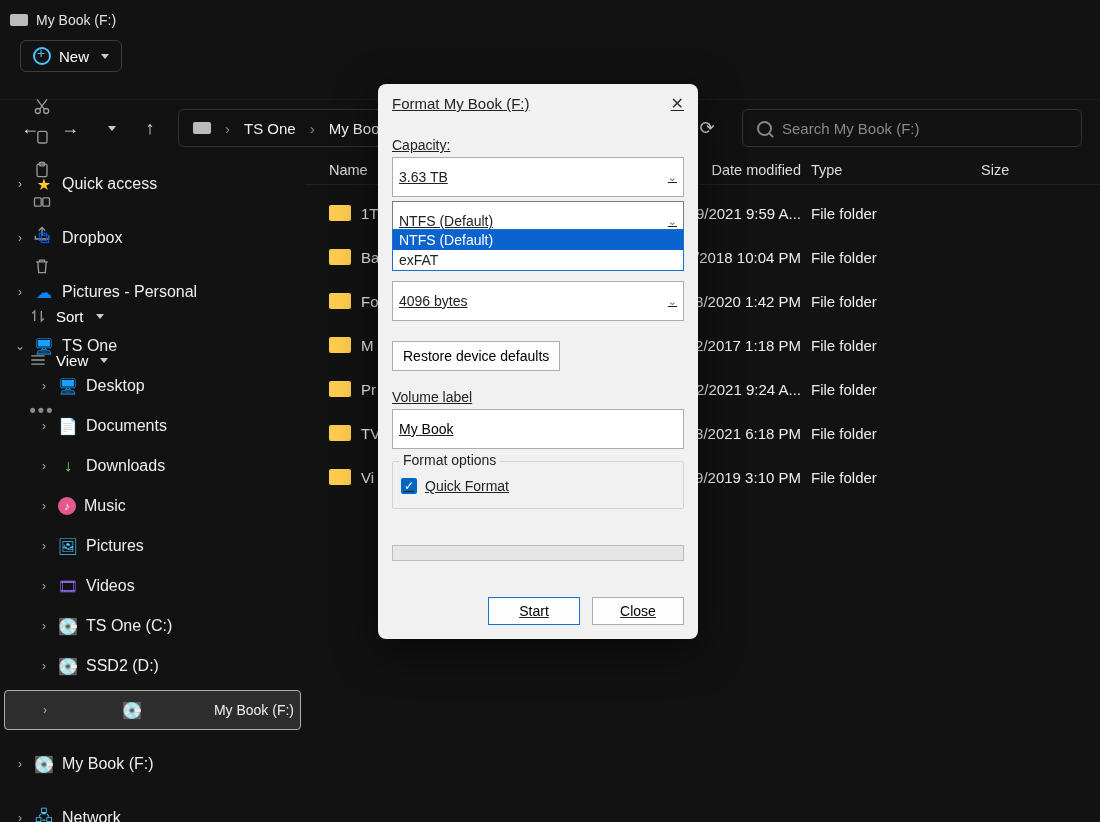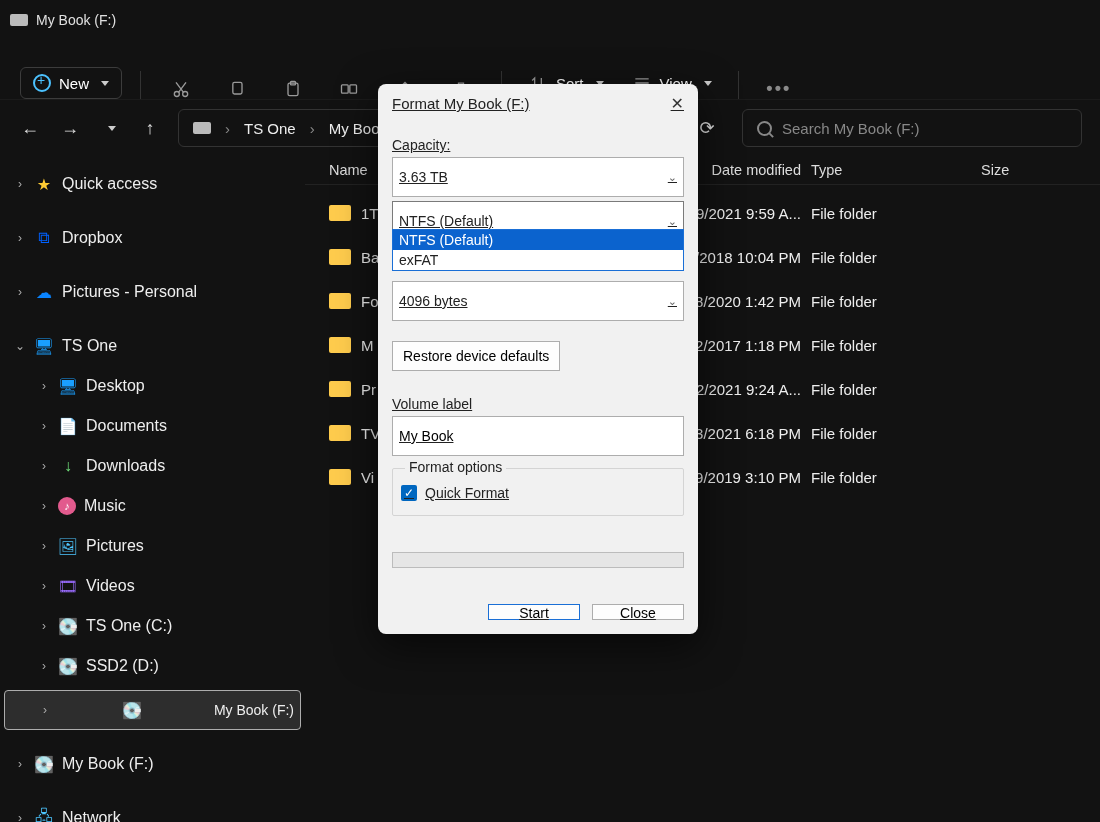--- a/index.html
+++ b/index.html
@@ -1,21 +1,21 @@
 <!DOCTYPE html>
 <html><head>
 <meta charset="utf-8">
 <style>
   * { box-sizing: border-box; margin: 0; padding: 0; font-family: "Segoe UI", Arial, sans-serif; }
   body { width: 1100px; height: 822px; background: #121212; color: #eaeaea; overflow: hidden; position: relative; }
   
   .titlebar { height: 40px; display: flex; align-items: center; padding: 0 10px; font-size: 14px; color: #e0e0e0; }
   .titlebar .hdd { width: 18px; height: 12px; background: #bbb; border-radius: 2px; margin-right: 8px; position: relative; }
   
-  .toolbar { height: 60px; display: flex; align-items: flex-end; padding: 0 20px; gap: 12px; color: #e0e0e0; border-bottom: 1px solid rgba(255,255,255,0.04);}
+  .toolbar { height: 60px; display: flex; align-items: flex-start; padding: 0 20px; gap: 12px; color: #e0e0e0; border-bottom: 1px solid rgba(255,255,255,0.04); flex-direction: column;}
   .new-btn { display: flex; align-items: center; gap: 8px; border:1px solid #3c3c3c; border-radius: 6px; padding: 6px 12px; font-size: 15px; color:#fff; cursor:pointer;}
   .new-btn .plus-circle { width:18px;height:18px;border:2px solid #4cc2ff;border-radius:50%;position:relative;}
   .new-btn .plus-circle::before{content:"+";position:absolute;left:2px;top:-4px;color:#4cc2ff;font-size:14px;}
   .chev-down::after{content:"";display:inline-block;width:0;height:0;border-left:4px solid transparent;border-right:4px solid transparent;border-top:5px solid #ccc;margin-left:4px;vertical-align:middle;}
   .tb-icon { width:44px; display:flex; align-items:center; justify-content:center; color:#8a8a8a; font-size:18px; cursor:pointer;}
   .tb-sep { width:1px; height:28px; background:#333; margin:0 6px;}
   .tb-text { display:flex; align-items:center; gap:8px; padding:6px 8px; font-size:15px; cursor:pointer; color:#fff;}
   .dots{letter-spacing:2px;font-weight:bold;}
   .svg-ic{width:20px;height:20px;stroke:#9a9a9a;fill:none;stroke-width:1.6;}
   
@@ -61,26 +61,26 @@
   .dlg-body{padding:4px 14px 0 14px;font-size:14px;}
   .dlg-body label{display:block;margin-top:10px;}
   .sel,.inp{width:100%;height:40px;border:1px solid #adadad;background:#fff;font-size:14px;padding:0 6px;margin-top:4px;display:flex;align-items:center;justify-content:space-between;cursor:pointer;}
   .sel .car{color:#666;font-size:11px;}
   .combo-wrap{position:relative;}
   .combo-list{position:absolute;left:0;right:0;top:28px;border:1px solid #1a6fd6;background:#fff;z-index:3;}
   .combo-item{padding:2px 6px;font-size:14px;cursor:pointer;}
   .combo-item.hl{background:#0b63ce;color:#fff;}
   .restore{margin-top:20px;border:1px solid #adadad;background:#fdfdfd;font-size:14px;padding:6px 10px;cursor:pointer;}
   .grp{margin-top:12px;border:1px solid #d4d4d4;border-radius:2px;padding:10px 8px 14px 8px;position:relative;}
-  .grp .legend{position:absolute;top:-10px;left:12px;background:#f1f1f1;padding:0 4px;font-size:14px;}
+  .grp .legend{position:absolute;top:-10px;left:6px;background:#f1f1f1;padding:0 4px;font-size:14px;}
   .chk{display:flex;align-items:center;gap:8px;margin-top:6px;}
   .chk-box{width:16px;height:16px;background:#0067c0;border-radius:2px;color:#fff;display:flex;align-items:center;justify-content:center;font-size:12px;}
   .progress{height:16px;border:1px solid #bcbcbc;background:#e6e6e6;margin-top:36px;}
   .dlg-btns{display:flex;justify-content:flex-end;gap:12px;margin-top:36px;}
-  .dlg-btn{width:92px;height:16px;border:1px solid #adadad;background:#fdfdfd;font-size:14px;cursor:pointer;}
+  .dlg-btn{width:92px;height:28px;border:1px solid #adadad;background:#fdfdfd;font-size:14px;cursor:pointer;}
   .dlg-btn.primary{border:1.5px solid #1a6fd6;}
 </style>
 </head>
 <body>
 
 <div class="titlebar">
   <span class="hdd"></span>
   <span>My Book (F:)</span>
 </div>
 
@@ -344,21 +344,21 @@
     </div>
 
     <div style="height:36px"></div>
     <div class="sel">
       <span>4096 bytes</span>
       <span class="car">⌄</span>
     </div>
 
     <button class="restore">Restore device defaults</button>
 
-    <label style="margin-top:25px">Volume label</label>
+    <label style="margin-top:18px">Volume label</label>
     <input class="inp" value="My Book" style="">
 
     <div class="grp">
       <span class="legend">Format options</span>
       <div class="chk">
         <span class="chk-box">✓</span>
         <span>Quick Format</span>
       </div>
     </div>
 

